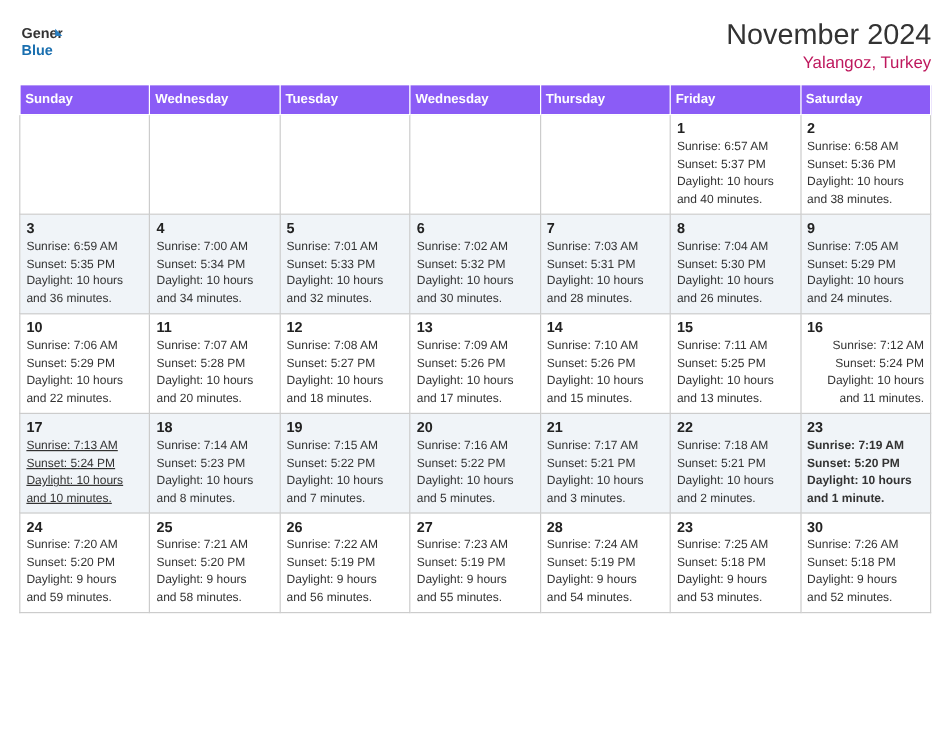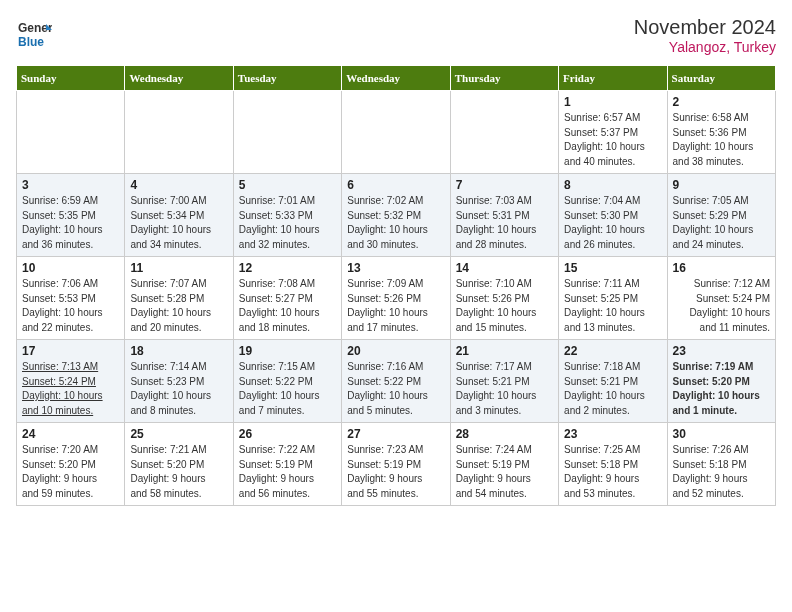--- a/index.html
+++ b/index.html
@@ -22,42 +22,41 @@
       gap: 4px;
     }
     .logo-icon {
       width: 36px;
       height: 36px;
     }
     .title-section {
       text-align: right;
     }
     .month-title {
-      font-size: 20px;
+      font-size: 24px;
       font-weight: normal;
       color: #333;
     }
     .location {
       font-size: 14px;
       color: #be185d;
     }
     .calendar {
       width: 100%;
       border-collapse: collapse;
       font-size: 10.5px;
     }
     .calendar th {
-      background: #4d7c0f;
+      background: #8b5cf6;
       color: #fff;
       padding: 6px 4px;
       text-align: left;
       font-size: 11px;
       font-weight: bold;
       border: 1px solid #fff;
-      font-family: Liberation Serif, serif;
     }
     .calendar td {
       border: 1px solid #ccc;
       vertical-align: top;
       padding: 4px 5px;
       width: calc(100% / 7);
       min-height: 80px;
       background: #fff;
     }
     .calendar tr:nth-child(even) td {
@@ -180,21 +179,21 @@
           <div class="day-info" style="white-space: pre-line;">Sunrise: 7:05 AM
 Sunset: 5:29 PM
 Daylight: 10 hours
 and 24 minutes.</div>
         </td>
       </tr>
       <tr>
         <td>
           <div class="day-number">10</div>
           <div class="day-info" style="white-space: pre-line;">Sunrise: 7:06 AM
-Sunset: 5:53 PM
+Sunset: 5:29 PM
 Daylight: 10 hours
 and 22 minutes.</div>
         </td>
         <td>
           <div class="day-number">11</div>
           <div class="day-info" style="white-space: pre-line;">Sunrise: 7:07 AM
 Sunset: 5:28 PM
 Daylight: 10 hours
 and 20 minutes.</div>
         </td>

